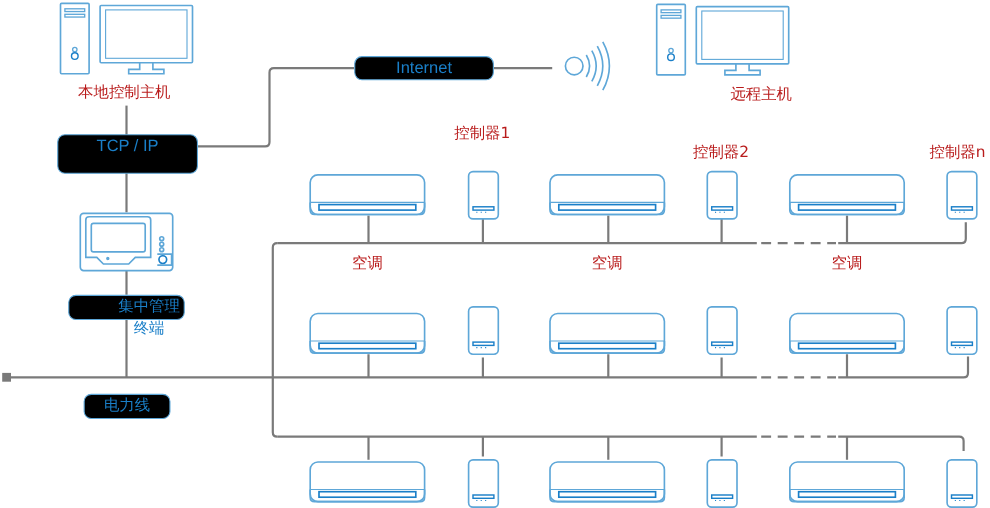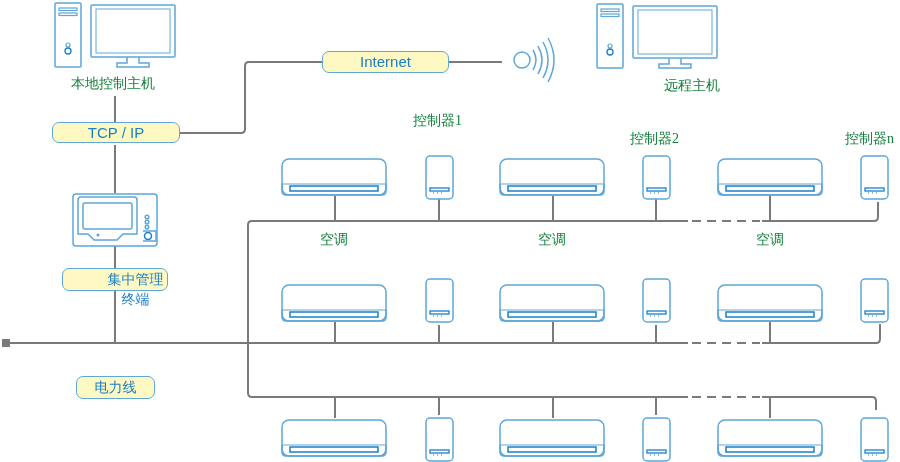--- a/index.html
+++ b/index.html
@@ -1,20 +1,20 @@
 <!DOCTYPE html>
 <html><head>
 <meta charset="utf-8">
 <style>
   html, body { margin: 0; padding: 0; background: #ffffff; }
   body { width: 900px; height: 462px; position: relative; overflow: hidden;
          font-family: "DejaVu Sans", "Liberation Sans", sans-serif; }
   #diagram { position: absolute; left: 0; top: 0; width: 900px; height: 462px; }
-  .lbl { position: absolute; font-size: 14px; color: #15803d; white-space: nowrap; line-height: 16px; font-family: Liberation Serif, serif; }
-  .pill { position: absolute; border: 1.5px solid #5ea7d8; border-radius: 7px; background: #fef9c3;
+  .lbl { position: absolute; font-size: 14px; color: #b91c1c; white-space: nowrap; line-height: 16px; }
+  .pill { position: absolute; border: 1.5px solid #5ea7d8; border-radius: 7px; background: #000000;
           color: #1a7fc8; font-size: 14px; text-align: center; box-sizing: border-box; line-height: 20px; }
   .pill.blue { font-family: "Liberation Sans", sans-serif; font-size: 15px; }
 </style>
 </head>
 <body>
 
 <svg id="diagram" viewBox="0 0 900 462" xmlns="http://www.w3.org/2000/svg">
   <defs>
     <g id="ac-unit">
       <rect x="0" y="0" width="104" height="36" rx="7" fill="#fff" stroke="#5ea7d8" stroke-width="1.5"></rect>
@@ -124,23 +124,23 @@
   <use href="#ac-unit" x="500" y="420"></use>
   <use href="#controller" x="643" y="418"></use>
   <use href="#ac-unit" x="718" y="420"></use>
   <use href="#controller" x="861" y="418"></use>
 </svg>
 
 <div class="lbl" style="left:71px; top:76px;">本地控制主机</div>
 <div class="lbl" style="left:664px; top:78px;">远程主机</div>
 
 <div class="pill blue" style="left:322px; top:51px; width:127px; height:22px;">Internet</div>
-<div class="pill blue" style="left:52px; top:122px; width:128px; height:21px;">TCP / IP</div>
+<div class="pill blue" style="left:52px; top:122px; width:128px; height:36px;">TCP / IP</div>
 <div class="pill" style="left:62px; top:268px; width:106px; height:23px;padding-left:41px;">集中管理终端</div>
-<div class="pill" style="left:76px; top:376px; width:79px; height:23px;">电力线</div>
+<div class="pill" style="left:76px; top:358px; width:79px; height:23px;">电力线</div>
 
 <div class="lbl" style="left:413px; top:113px;">控制器1</div>
 <div class="lbl" style="left:630px; top:131px;text-align:center;">控制器2</div>
 <div class="lbl" style="left:845px; top:131px;">控制器n</div>
 
 <div class="lbl" style="left:320px; top:232px;">空调</div>
 <div class="lbl" style="left:538px; top:232px;">空调</div>
 <div class="lbl" style="left:756px; top:232px;">空调</div>
 
 </body></html>

